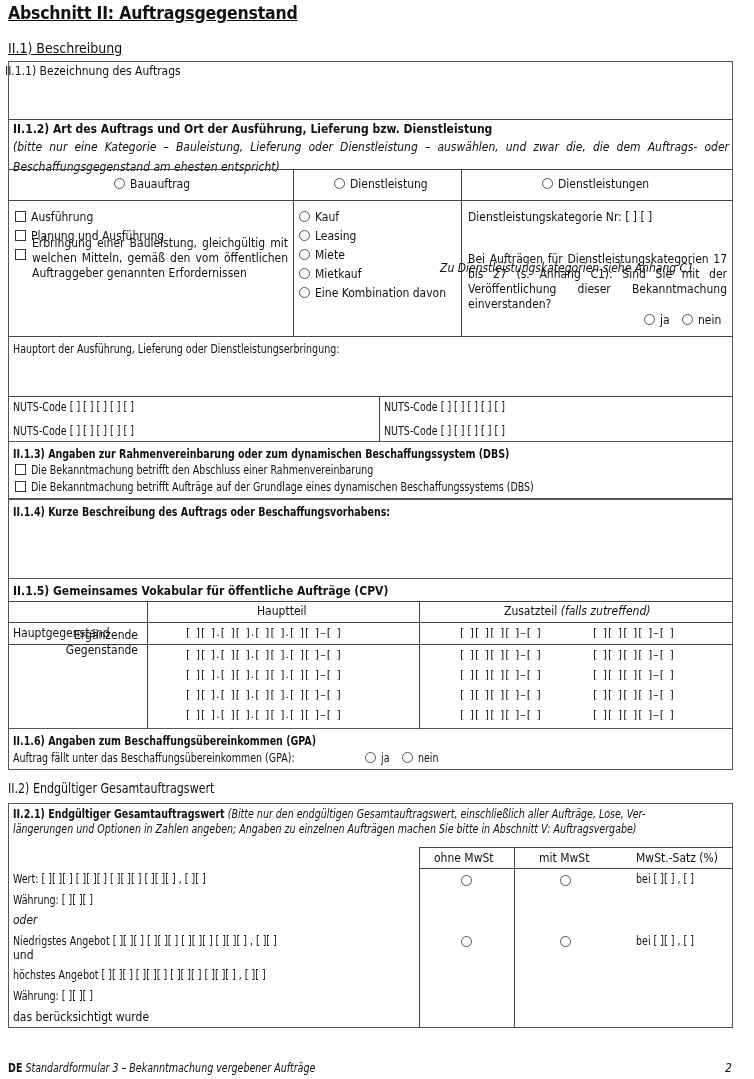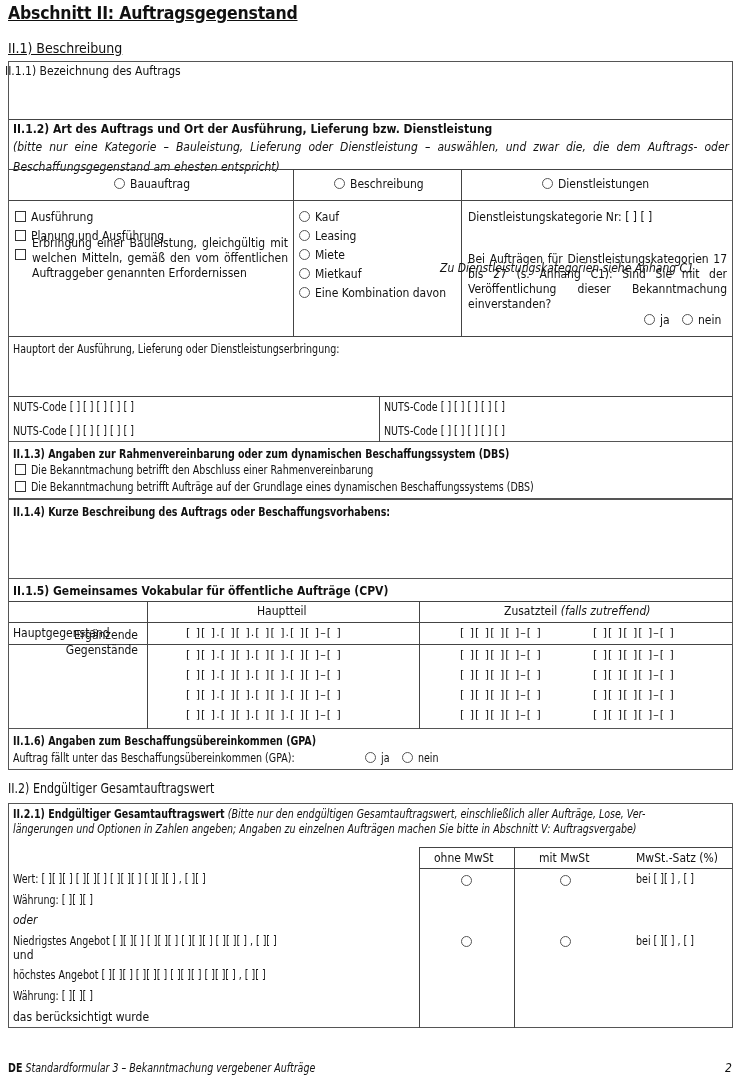--- a/index.html
+++ b/index.html
@@ -46,21 +46,21 @@
 <div class="hl" style="left:9px; top:119px; width:723px;"></div>
 
 <div class="t b" style="left:13px; top:122px;">II.1.2)  Art des Auftrags und Ort der Ausführung, Lieferung bzw. Dienstleistung</div>
 <div class="t i just" style="left:13px; top:137px; width:716px; line-height:20px;">(bitte nur eine Kategorie – Bauleistung, Lieferung oder Dienstleistung – auswählen, und zwar die, die dem Auftrags- oder Beschaffungsgegenstand am ehesten entspricht)</div>
 <div class="hl" style="left:9px; top:169px; width:723px;"></div>
 
 <div class="vl" style="left:293px; top:169px; height:167px;"></div>
 <div class="vl" style="left:461px; top:169px; height:167px;"></div>
 
 <div class="t" style="left:114px; top:177px;"><span class="radio"></span><span>Bauauftrag</span></div>
-<div class="t" style="left:334px; top:177px;"><span class="radio"></span><span>Beschreibung</span></div>
+<div class="t" style="left:334px; top:177px;"><span class="radio"></span><span>Dienstleistung</span></div>
 <div class="t" style="left:542px; top:177px;"><span class="radio"></span><span>Dienstleistungen</span></div>
 
 <div class="hl" style="left:9px; top:200px; width:723px;"></div>
 
 <div class="t" style="left:15px; top:210px;"><span class="check"></span><span>Ausführung</span></div>
 <div class="t" style="left:15px; top:229px;"><span class="check"></span><span>Planung und Ausführung</span></div>
 <div class="t" style="left:15px; top:248px;"><span class="check"></span></div>
 <div class="t just" style="left:32px; top:236px; width:256px; line-height:15px;">Erbringung einer Bauleistung, gleichgültig mit welchen Mitteln, gemäß den vom öffentlichen Auftraggeber genannten Erfordernissen</div>
 
 <div class="t" style="left:299px; top:210px;"><span class="radio"></span><span>Kauf</span></div>

